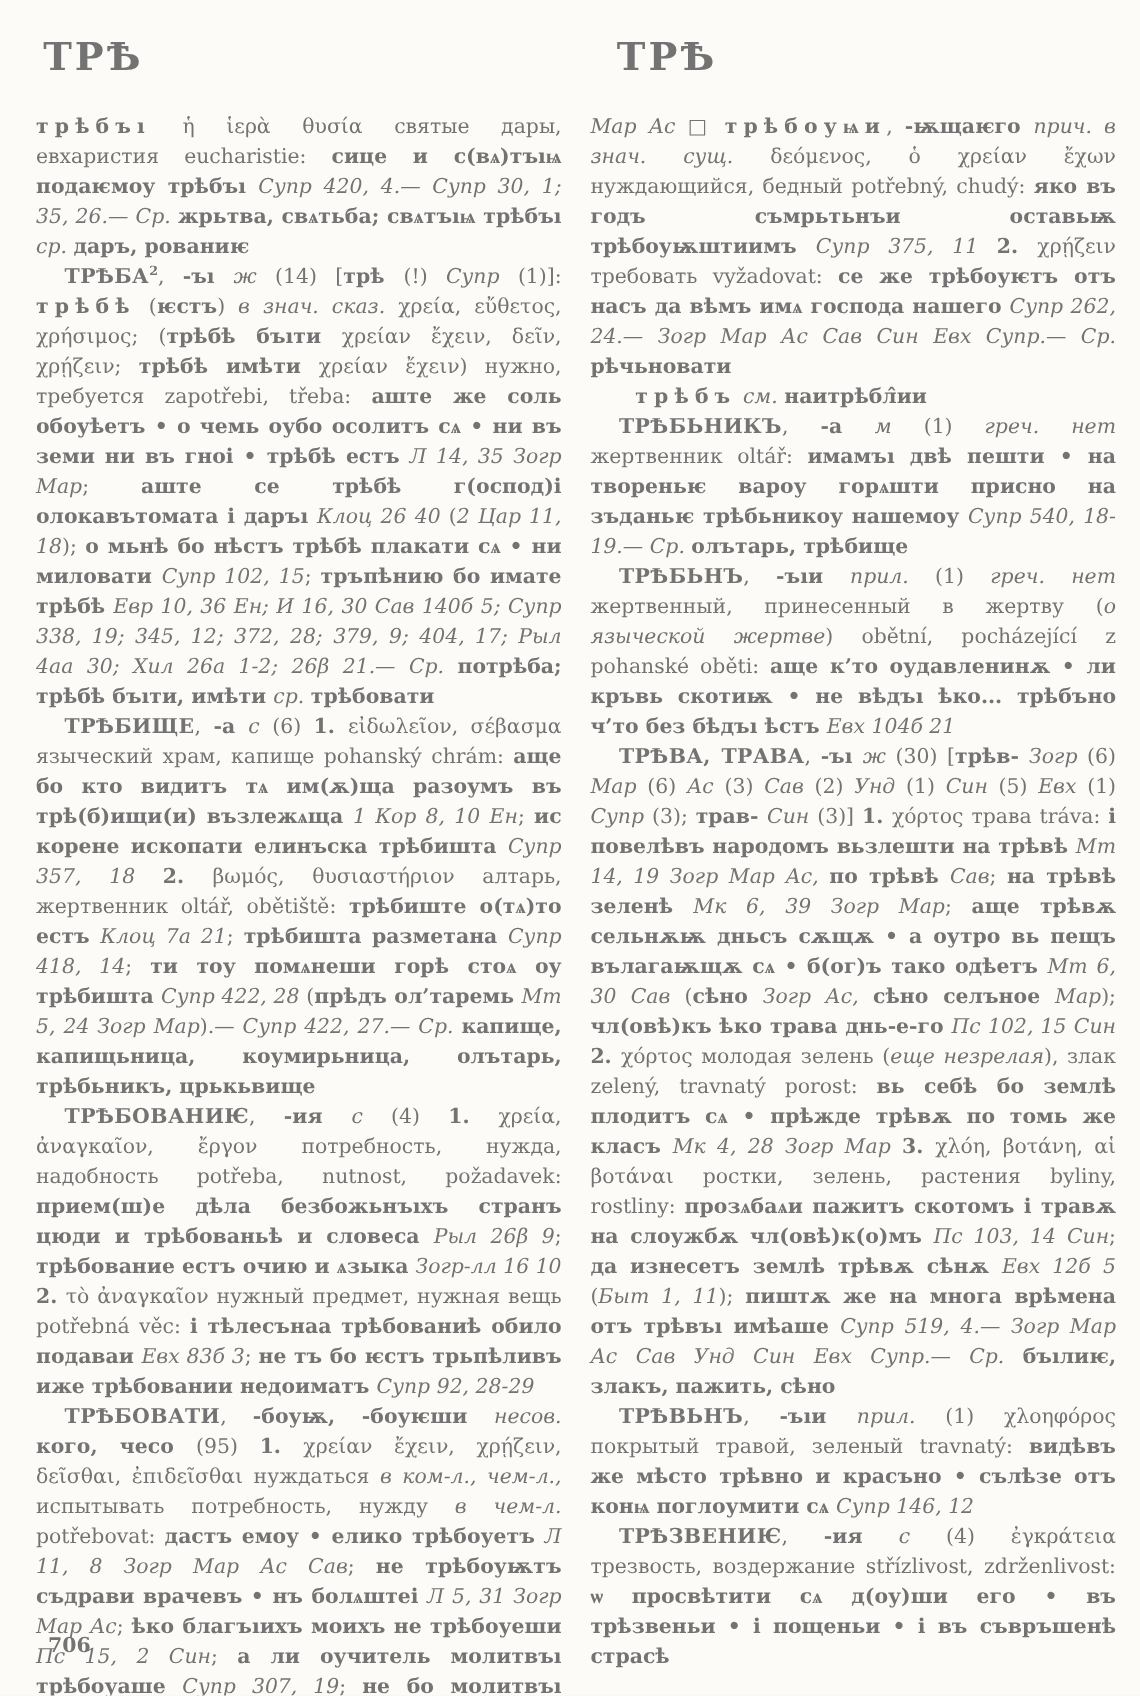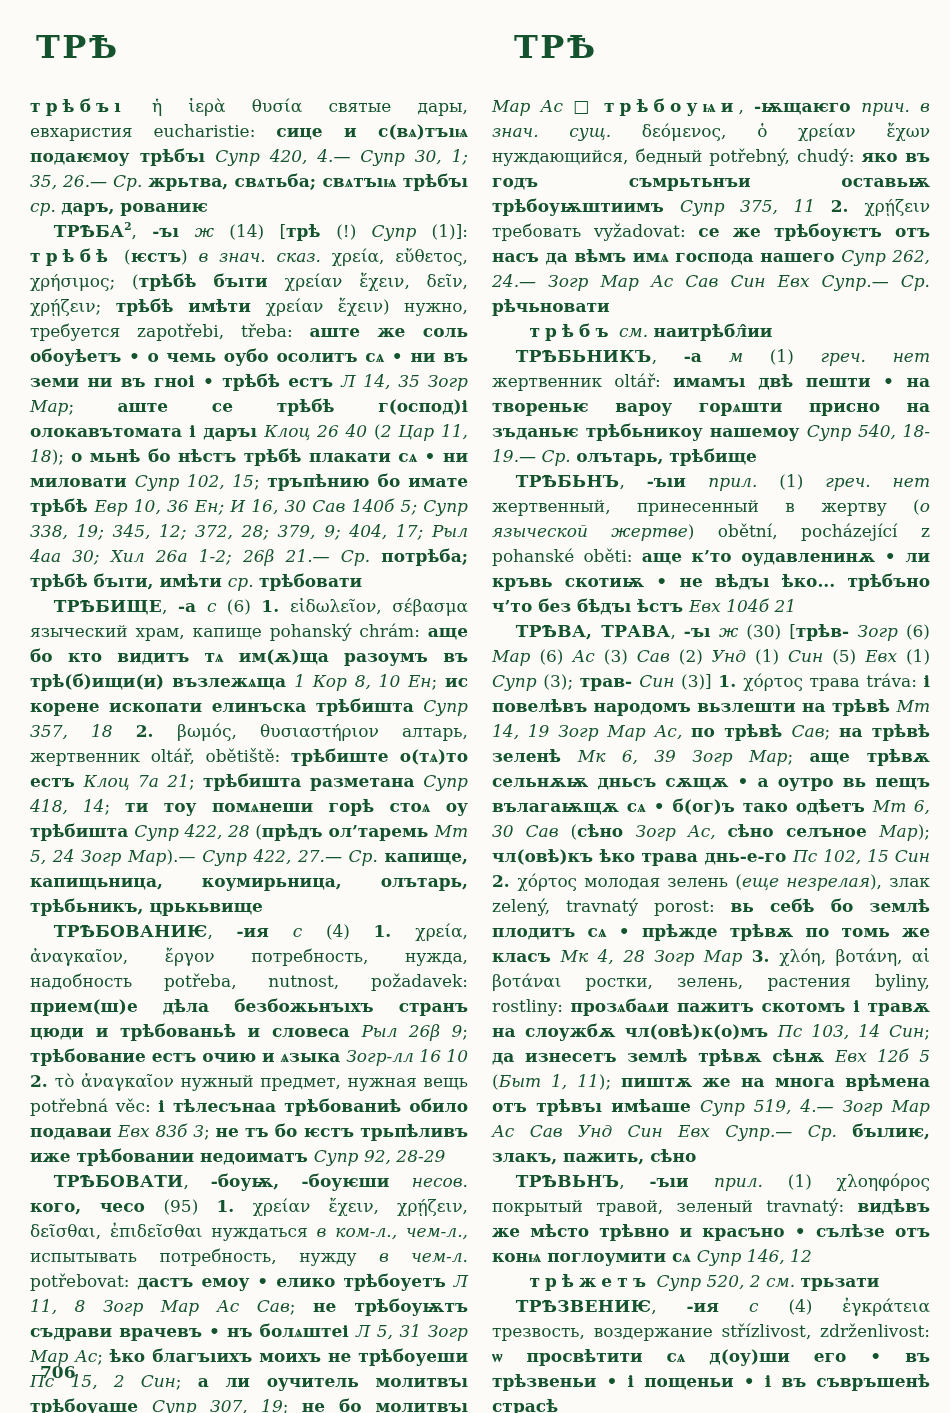--- a/index.html
+++ b/index.html
@@ -3,21 +3,21 @@
 <meta charset="utf-8">
 <style>
   html,body{margin:0;padding:0;}
   body{
     width:950px;height:1413px;
     background:#f2efe9;
     font-family:"DejaVu Serif","Liberation Serif",serif;
   }
   .page{
     position:relative;width:950px;height:1413px;
-    background:#fcfbf7;color:#14532d;overflow:hidden;text-decoration:underline;
+    background:#fcfbf7;color:#737373;overflow:hidden;text-decoration:underline;
   }
   .col-header{
     position:absolute;top:28px;
     font-size:32px;font-weight:700;letter-spacing:0.08em;
   }
   .col-header.left{left:36px;}
   .col-header.right{left:514px;}
   .column{
     position:absolute;top:94px;width:438px;
     font-size:17px;line-height:25px;
@@ -56,18 +56,17 @@
       <p class="para entry"><span class="run-h">ТРѢБОВАНИѤ</span><span class="run-n">, </span><span class="run-b">-ия </span><span class="run-i">с </span><span class="run-n">(4) </span><span class="run-s">1. </span><span class="run-g">χρεία, ἀναγκαῖον, ἔργον </span><span class="run-n">потребность, нужда, надобность potřeba, nutnost, požadavek: </span><span class="run-b">прием(ш)е дѣла безбожьнъıхъ странъ цюди и трѣбованьѣ и словеса </span><span class="run-i">Рыл 26β 9</span><span class="run-n">; </span><span class="run-b">трѣбование естъ очию и ѧзыка </span><span class="run-i">Зогр-лл 16 10 </span><span class="run-s">2. </span><span class="run-g">τὸ ἀναγκαῖον </span><span class="run-n">нужный предмет, нужная вещь potřebná věc: </span><span class="run-b">і тѣлесънаа трѣбованиѣ обило подаваи </span><span class="run-i">Евх 83б 3</span><span class="run-n">; </span><span class="run-b">не тъ бо ѥстъ трьпѣливъ иже трѣбовании недоиматъ </span><span class="run-i">Супр 92, 28-29</span></p>
       <p class="para entry"><span class="run-h">ТРѢБОВАТИ</span><span class="run-n">, </span><span class="run-b">-боуѭ, -боуѥши </span><span class="run-i">несов. </span><span class="run-b">кого, чесо </span><span class="run-n">(95) </span><span class="run-s">1. </span><span class="run-g">χρείαν ἔχειν, χρῄζειν, δεῖσθαι, ἐπιδεῖσθαι </span><span class="run-n">нуждаться </span><span class="run-i">в ком-л., чем-л., </span><span class="run-n">испытывать потребность, нужду </span><span class="run-i">в чем-л. </span><span class="run-n">potřebovat: </span><span class="run-b">дастъ емоу • елико трѣбоуетъ </span><span class="run-i">Л 11, 8 Зогр Мар Ас Сав</span><span class="run-n">; </span><span class="run-b">не трѣбоуѭтъ съдрави врачевъ • нъ болѧштеі </span><span class="run-i">Л 5, 31 Зогр Мар Ас</span><span class="run-n">; </span><span class="run-b">ѣко благъıихъ моихъ не трѣбоуеши </span><span class="run-i">Пс 15, 2 Син</span><span class="run-n">; </span><span class="run-b">а ли оучитель молитвъı трѣбоуаше </span><span class="run-i">Супр 307, 19</span><span class="run-n">; </span><span class="run-b">не бо молитвъı трѣбовааше богъ </span></p>
     </div>
   <div class="column right">
       <p class="para cont"><span class="run-i">Мар Ас </span><span class="run-n">□ </span><span class="run-sp">трѣбоуѩи</span><span class="run-n">, </span><span class="run-b">-ѭщаѥго </span><span class="run-i">прич. в знач. сущ. </span><span class="run-g">δεόμενος, ὁ χρείαν ἔχων </span><span class="run-n">нуждающийся, бедный potřebný, chudý: </span><span class="run-b">яко въ годъ съмрьтьнъи оставьѭ трѣбоуѭштиимъ </span><span class="run-i">Супр 375, 11 </span><span class="run-s">2. </span><span class="run-g">χρῄζειν </span><span class="run-n">требовать vyžadovat: </span><span class="run-b">се же трѣбоуѥтъ отъ насъ да вѣмъ имѧ господа нашего </span><span class="run-i">Супр 262, 24.— Зогр Мар Ас Сав Син Евх Супр.— Ср. </span><span class="run-b">рѣчьновати</span></p>
       <p class="para xref"><span class="run-sp">трѣбъ</span><span class="run-n"> </span><span class="run-i">см. </span><span class="run-b">наитрѣбл̂ии</span></p>
       <p class="para entry"><span class="run-h">ТРѢБЬНИКЪ</span><span class="run-n">, </span><span class="run-b">-а </span><span class="run-i">м </span><span class="run-n">(1) </span><span class="run-i">греч. нет </span><span class="run-n">жертвенник oltář: </span><span class="run-b">имамъı двѣ пешти • на твореньѥ вароу горѧшти присно на зъданьѥ трѣбьникоу нашемоу </span><span class="run-i">Супр 540, 18-19.— Ср. </span><span class="run-b">олътарь, трѣбище</span></p>
       <p class="para entry"><span class="run-h">ТРѢБЬНЪ</span><span class="run-n">, </span><span class="run-b">-ъıи </span><span class="run-i">прил. </span><span class="run-n">(1) </span><span class="run-i">греч. нет </span><span class="run-n">жертвенный, принесенный в жертву (</span><span class="run-i">о языческой жертве</span><span class="run-n">) obětní, pocházející z pohanské oběti: </span><span class="run-b">аще к’то оудавленинѫ • ли кръвь скотиѭ • не вѣдъı ѣко... трѣбъно ч’то без бѣдъı ѣстъ </span><span class="run-i">Евх 104б 21</span></p>
       <p class="para entry"><span class="run-h">ТРѢВА, ТРАВА</span><span class="run-n">, </span><span class="run-b">-ъı </span><span class="run-i">ж </span><span class="run-n">(30) [</span><span class="run-b">трѣв- </span><span class="run-i">Зогр </span><span class="run-n">(6) </span><span class="run-i">Мар </span><span class="run-n">(6) </span><span class="run-i">Ас </span><span class="run-n">(3) </span><span class="run-i">Сав </span><span class="run-n">(2) </span><span class="run-i">Унд </span><span class="run-n">(1) </span><span class="run-i">Син </span><span class="run-n">(5) </span><span class="run-i">Евх </span><span class="run-n">(1) </span><span class="run-i">Супр </span><span class="run-n">(3); </span><span class="run-b">трав- </span><span class="run-i">Син </span><span class="run-n">(3)] </span><span class="run-s">1. </span><span class="run-g">χόρτος </span><span class="run-n">трава tráva: </span><span class="run-b">і повелѣвъ народомъ вьзлешти на трѣвѣ </span><span class="run-i">Мт 14, 19 Зогр Мар Ас, </span><span class="run-b">по трѣвѣ </span><span class="run-i">Сав</span><span class="run-n">; </span><span class="run-b">на трѣвѣ зеленѣ </span><span class="run-i">Мк 6, 39 Зогр Мар</span><span class="run-n">; </span><span class="run-b">аще трѣвѫ сельнѫѭ дньсъ сѫщѫ • а оутро вь пещъ вълагаѭщѫ сѧ • б(ог)ъ тако одѣетъ </span><span class="run-i">Мт 6, 30 Сав </span><span class="run-n">(</span><span class="run-b">сѣно </span><span class="run-i">Зогр Ас, </span><span class="run-b">сѣно селъное </span><span class="run-i">Мар</span><span class="run-n">); </span><span class="run-b">чл(овѣ)къ ѣко трава днь-е-го </span><span class="run-i">Пс 102, 15 Син </span><span class="run-s">2. </span><span class="run-g">χόρτος </span><span class="run-n">молодая зелень (</span><span class="run-i">еще незрелая</span><span class="run-n">), злак zelený, travnatý porost: </span><span class="run-b">вь себѣ бо землѣ плодитъ сѧ • прѣжде трѣвѫ по томь же класъ </span><span class="run-i">Мк 4, 28 Зогр Мар </span><span class="run-s">3. </span><span class="run-g">χλόη, βοτάνη, αἱ βοτάναι </span><span class="run-n">ростки, зелень, растения byliny, rostliny: </span><span class="run-b">прозѧбаѧи пажитъ скотомъ і травѫ на слоужбѫ чл(овѣ)к(о)мъ </span><span class="run-i">Пс 103, 14 Син</span><span class="run-n">; </span><span class="run-b">да изнесетъ землѣ трѣвѫ сѣнѫ </span><span class="run-i">Евх 12б 5 </span><span class="run-n">(</span><span class="run-i">Быт 1, 11</span><span class="run-n">); </span><span class="run-b">пиштѫ же на многа врѣмена отъ трѣвъı имѣаше </span><span class="run-i">Супр 519, 4.— Зогр Мар Ас Сав Унд Син Евх Супр.— Ср. </span><span class="run-b">бъıлиѥ, злакъ, пажить, сѣно</span></p>
       <p class="para entry"><span class="run-h">ТРѢВЬНЪ</span><span class="run-n">, </span><span class="run-b">-ъıи </span><span class="run-i">прил. </span><span class="run-n">(1) </span><span class="run-g">χλοηφόρος </span><span class="run-n">покрытый травой, зеленый travnatý: </span><span class="run-b">видѣвъ же мѣсто трѣвно и красъно • сълѣзе отъ конѩ поглоумити сѧ </span><span class="run-i">Супр 146, 12</span></p>
-      <p class="para xref"><span class="run-sp">трѣжетъ</span><span class="run-n"> </span><span class="run-i">Супр 520, 2 см. </span><span class="run-b">трьзати</span></p>
       <p class="para entry"><span class="run-h">ТРѢЗВЕНИѤ</span><span class="run-n">, </span><span class="run-b">-ия </span><span class="run-i">с </span><span class="run-n">(4) </span><span class="run-g">ἐγκράτεια </span><span class="run-n">трезвость, воздержание střízlivost, zdrženlivost: </span><span class="run-b">ѡ просвѣтити сѧ д(оу)ши его • въ трѣзвеньи • і пощеньи • і въ съвръшенѣ страсѣ </span></p>
     </div>
 
   <div class="page-number">706</div>
 </div>
 
 </body></html>

